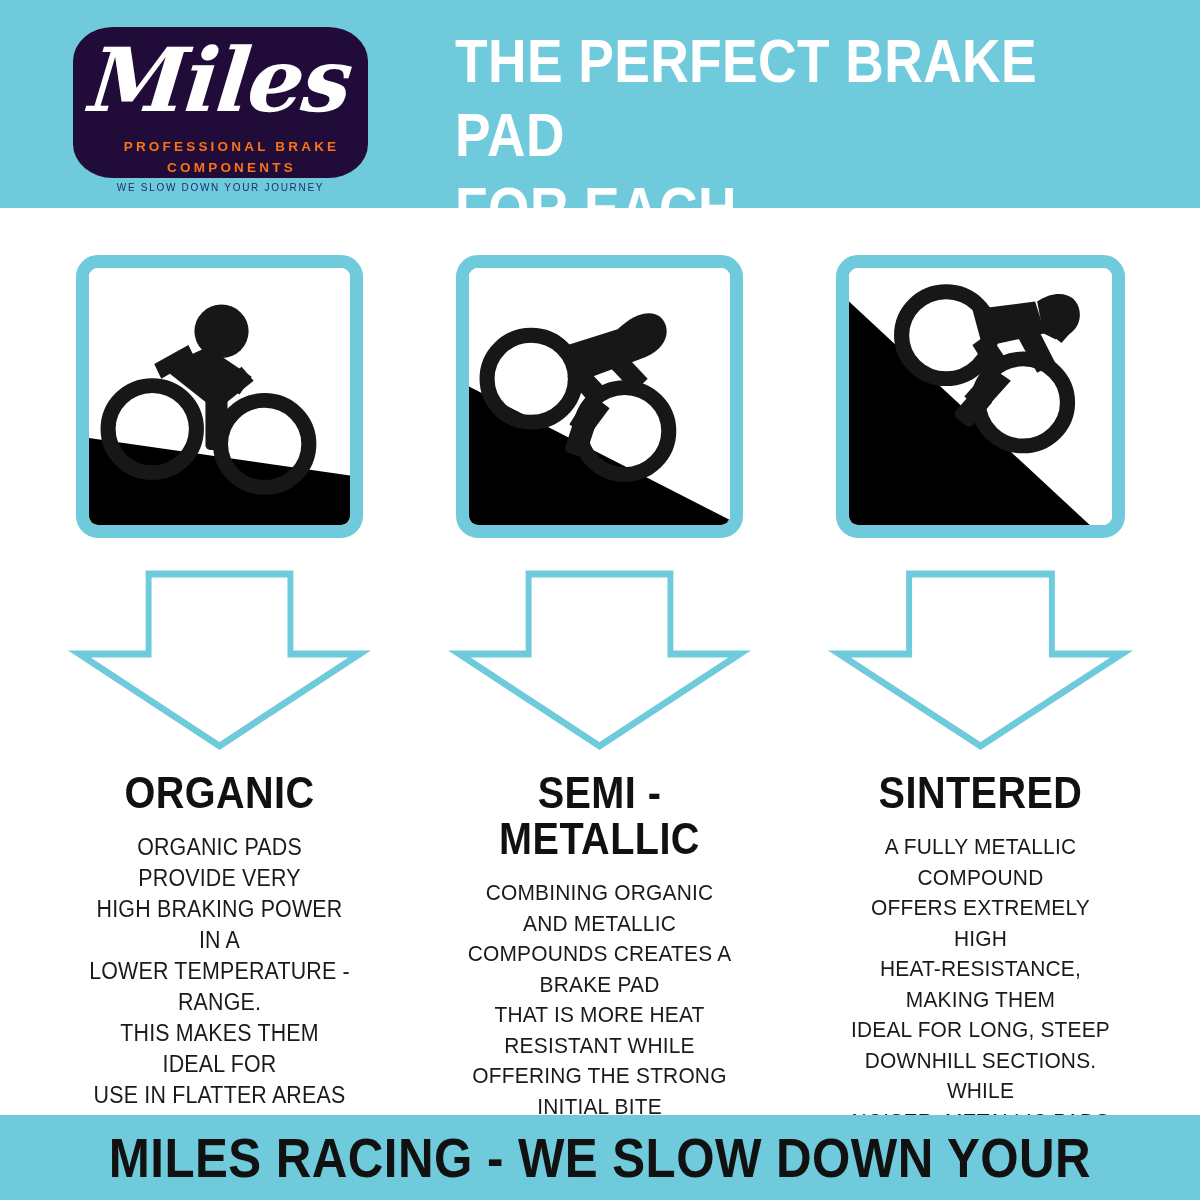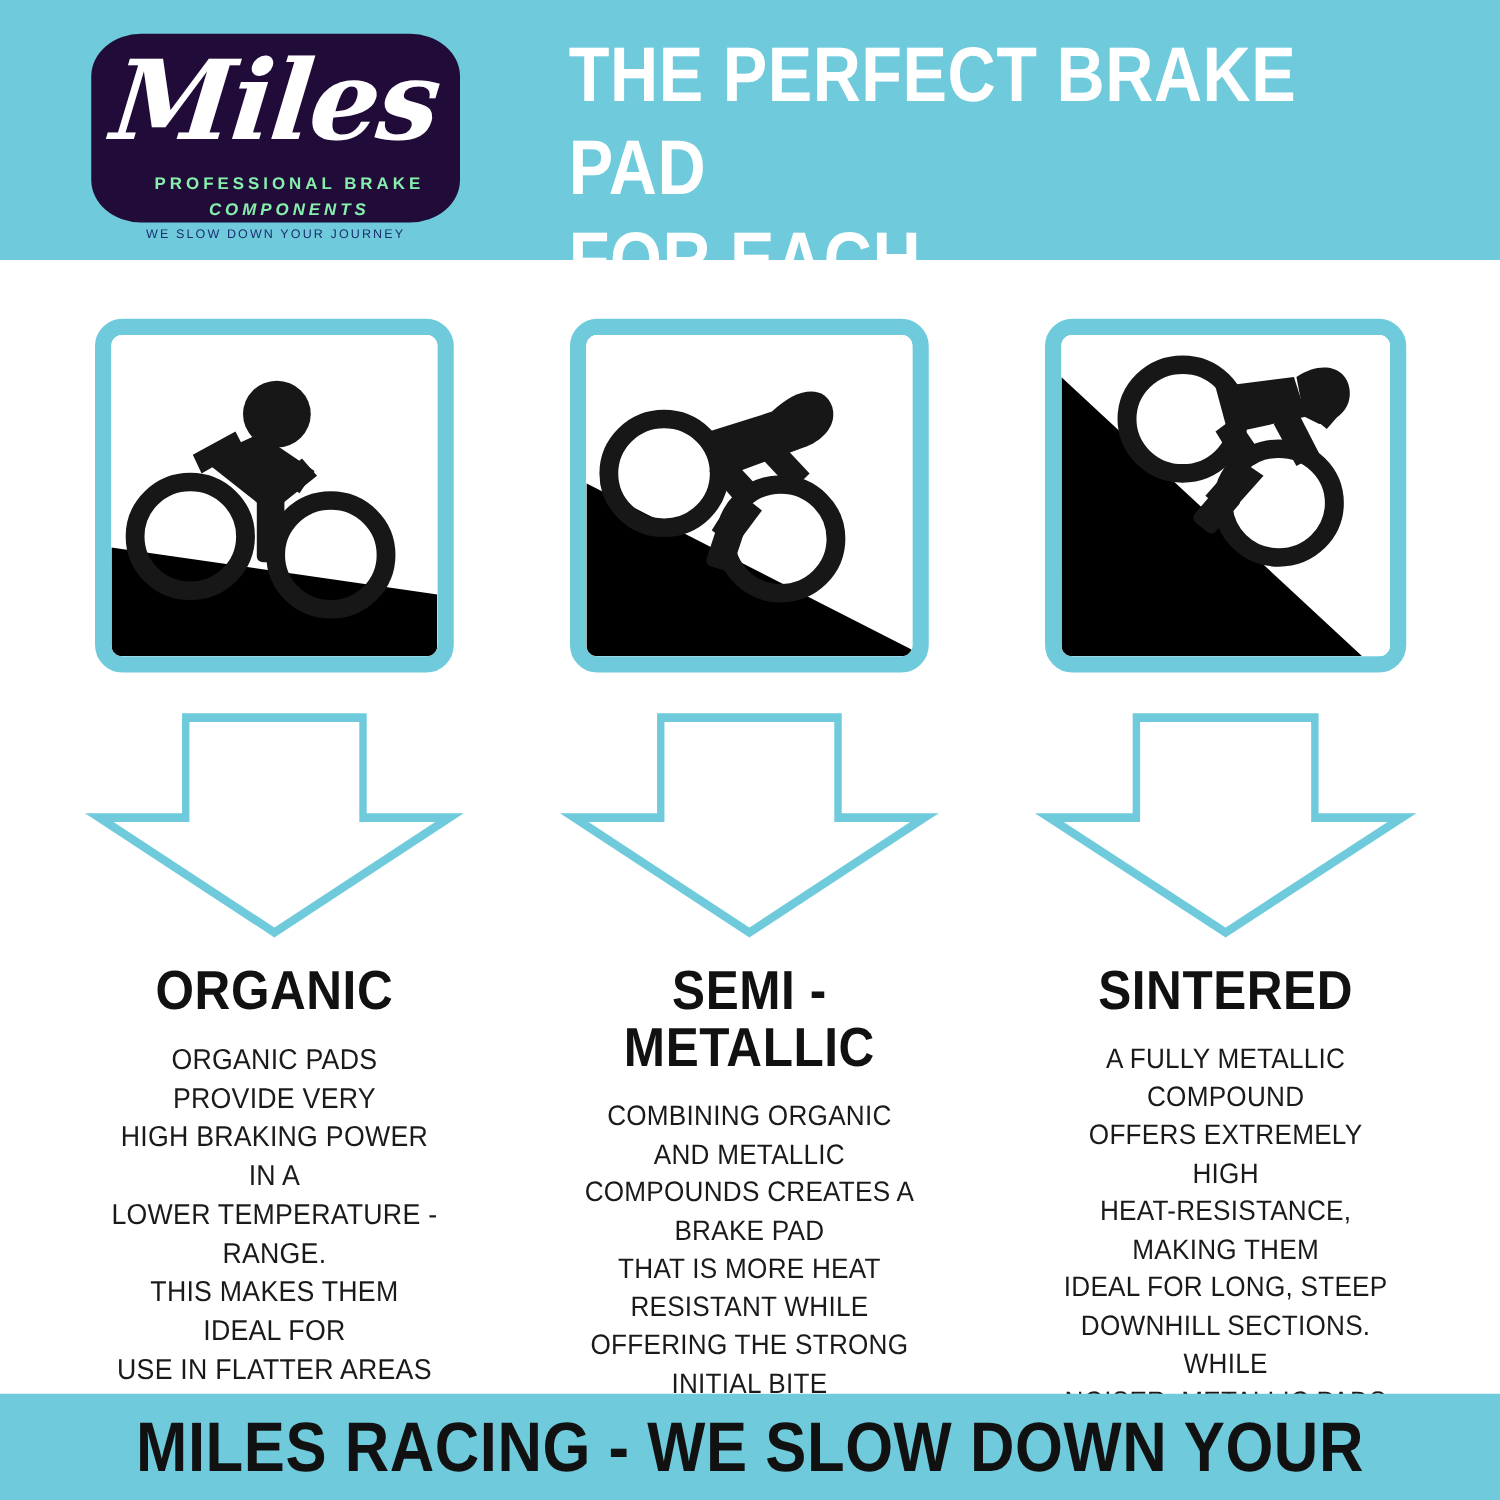--- a/index.html
+++ b/index.html
@@ -28,25 +28,25 @@
     color:#ffffff;
     font-family:"DejaVu Serif", serif;
     font-style:italic;font-weight:bold;
     font-size:88px;line-height:118px;
     text-align:center;
     letter-spacing:-2px;
     text-shadow:2px 2px 0 #210b38;
     transform:skewX(-6deg);
   }
   .logo-sub1,.logo-sub2{
-    position:absolute;width:295px;text-align:center;color:#86efac;
+    position:absolute;width:295px;text-align:center;color:#f97316;
     font-weight:bold;
   }
   .logo-sub1{top:112px;left:22px;width:273px;font-size:13.5px;letter-spacing:3.2px;}
-  .logo-sub2{top:133px;left:22px;width:273px;font-size:13.5px;letter-spacing:3.2px;font-style:italic;}
+  .logo-sub2{top:133px;left:22px;width:273px;font-size:13.5px;letter-spacing:3.2px;}
   .logo-tagline{
     position:absolute;left:73px;top:182px;width:295px;text-align:center;
     color:#1d2f6f;font-size:10px;font-weight:normal;letter-spacing:1.7px;
   }
   .header-title{
     position:absolute;left:455px;top:24px;width:700px;
     color:#ffffff;
     font-family:"Liberation Sans Narrow","Liberation Sans",sans-serif;
     font-weight:bold;
     font-size:62px;line-height:74px;

